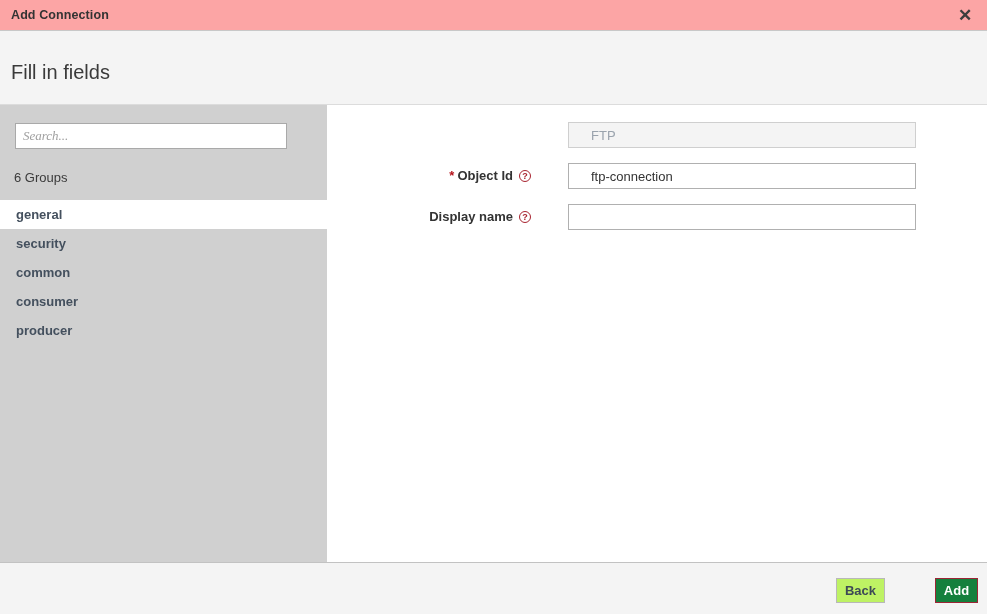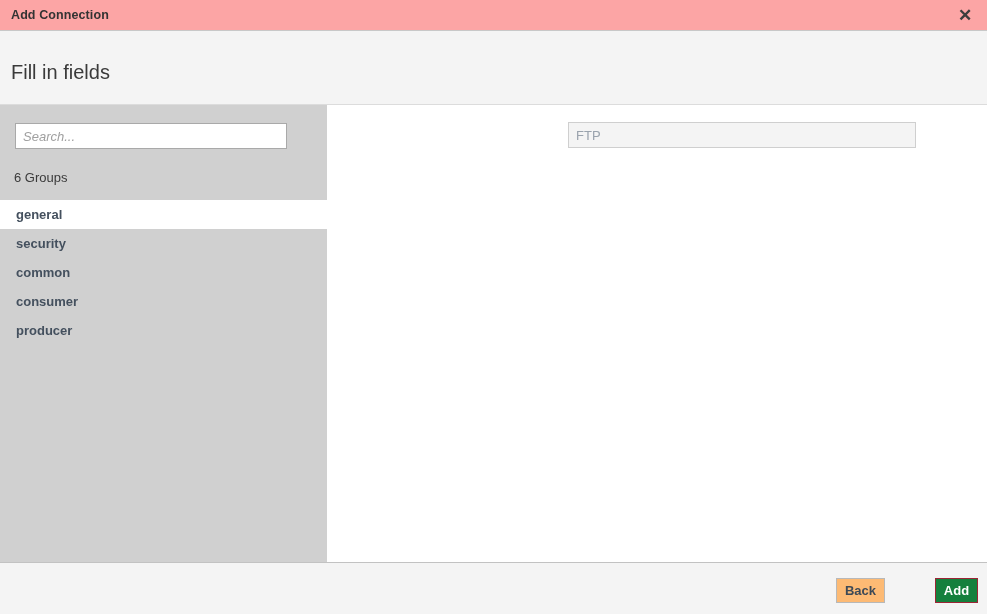--- a/index.html
+++ b/index.html
@@ -94,21 +94,21 @@
     top: 18px;
     width: 272px;
     height: 26px;
   }
   .search-input {
     width: 100%;
     height: 26px;
     box-sizing: border-box;
     border: 1px solid #a9a9a9;
     background: #ffffff;
-    font-family: Liberation Sans, sans-serif;
+    font-family: Liberation Serif, serif;
     font-size: 13px;
     color: #333333;
     padding: 0 7px;
     outline: none;
   }
   .search-input::placeholder {
     color: #a0a0a0;
     font-style: italic;
   }
   .groups-count {
@@ -195,21 +195,21 @@
     left: 241px;
     top: 0;
     width: 348px;
     height: 26px;
     box-sizing: border-box;
     border: 1px solid #b0b0b0;
     background: #ffffff;
     font-family: "Liberation Sans", sans-serif;
     font-size: 13px;
     color: #333333;
-    padding: 0 7px;
+    padding: 0 22px;
     outline: none;
   }
   .field-input.disabled {
     background: #f4f4f4;
     border-color: #cfcfcf;
     color: #9aa3ad;
   }
   .field-input::placeholder {
     color: #9aa3ad;
   }
@@ -234,21 +234,21 @@
     font-family: "Liberation Sans", sans-serif;
     font-size: 13px;
     font-weight: bold;
     text-align: center;
     cursor: pointer;
     user-select: none;
   }
   .btn-back {
     right: 102px;
     width: 49px;
-    background: #fdba74;
+    background: #bef264;
     border: 1px solid #b8b8b8;
     color: #3d4956;
   }
   .btn-add {
     right: 9px;
     width: 43px;
     background: #15803d;
     border: 1px solid #9c2535;
     color: #ffffff;
   }
@@ -280,21 +280,33 @@
       <div class="group-item">producer</div>
     </div>
   </div>
 
   <div class="form-panel">
 
     <div class="field-row" style="top:17px;">
       <input class="field-input disabled" type="text" disabled="" placeholder="FTP" style="">
     </div>
 
-
+    <div class="field-row" style="top:58px;">
+      <div class="field-label">
+        <span class="req-star">*</span><span>Object Id</span><span class="help-icon">?</span>
+      </div>
+      <input class="field-input" type="text" value="ftp-connection" style="">
+    </div>
+
+    <div class="field-row" style="top:99px;">
+      <div class="field-label">
+        <span>Display name</span><span class="help-icon">?</span>
+      </div>
+      <input class="field-input" type="text" value="" style="">
+    </div>
 
   </div>
 </div>
 
 <div class="footer">
   <div class="btn btn-back">Back</div>
   <div class="btn btn-add">Add</div>
 </div>
 
 </body></html>

